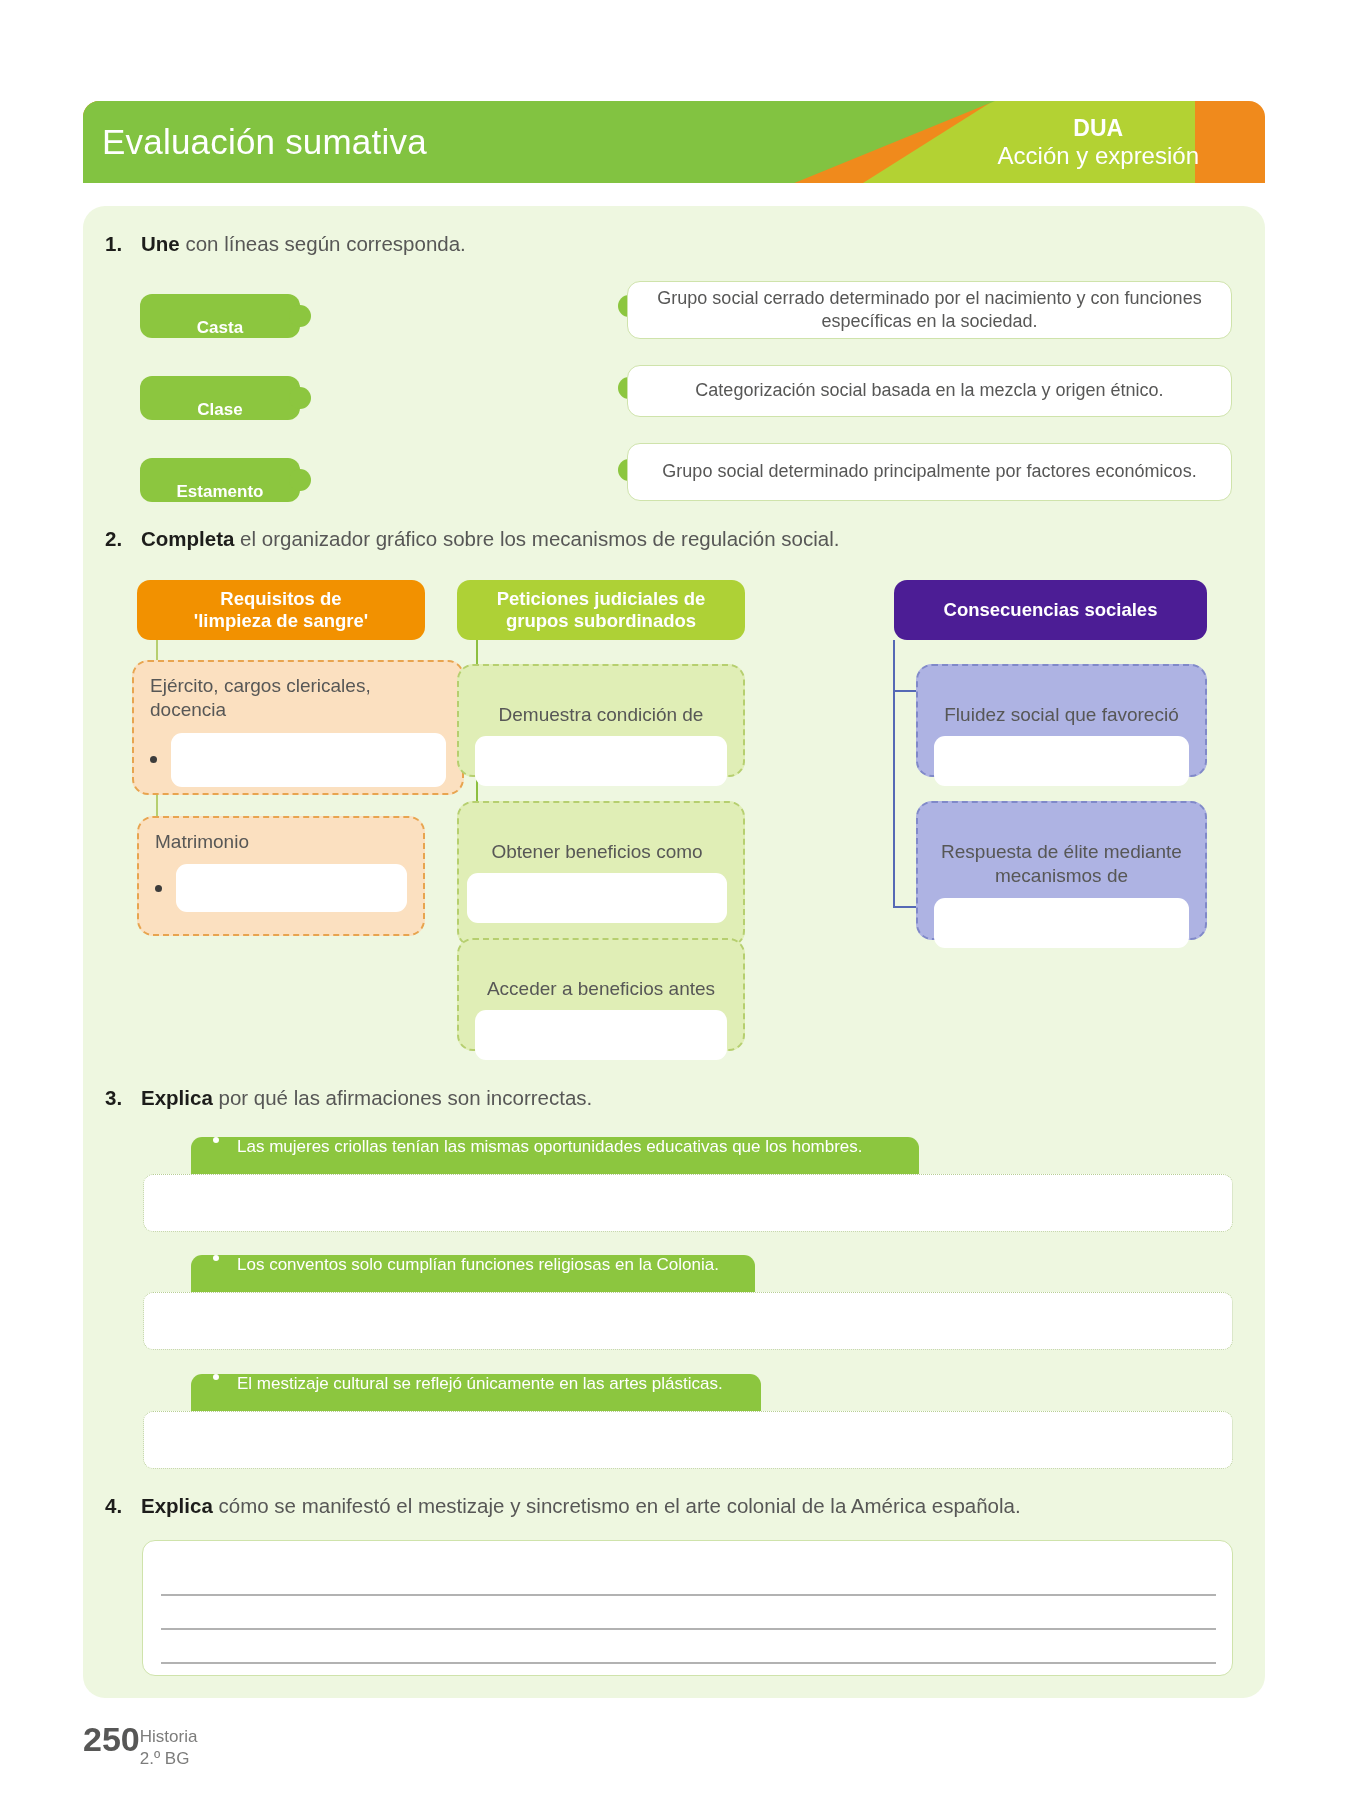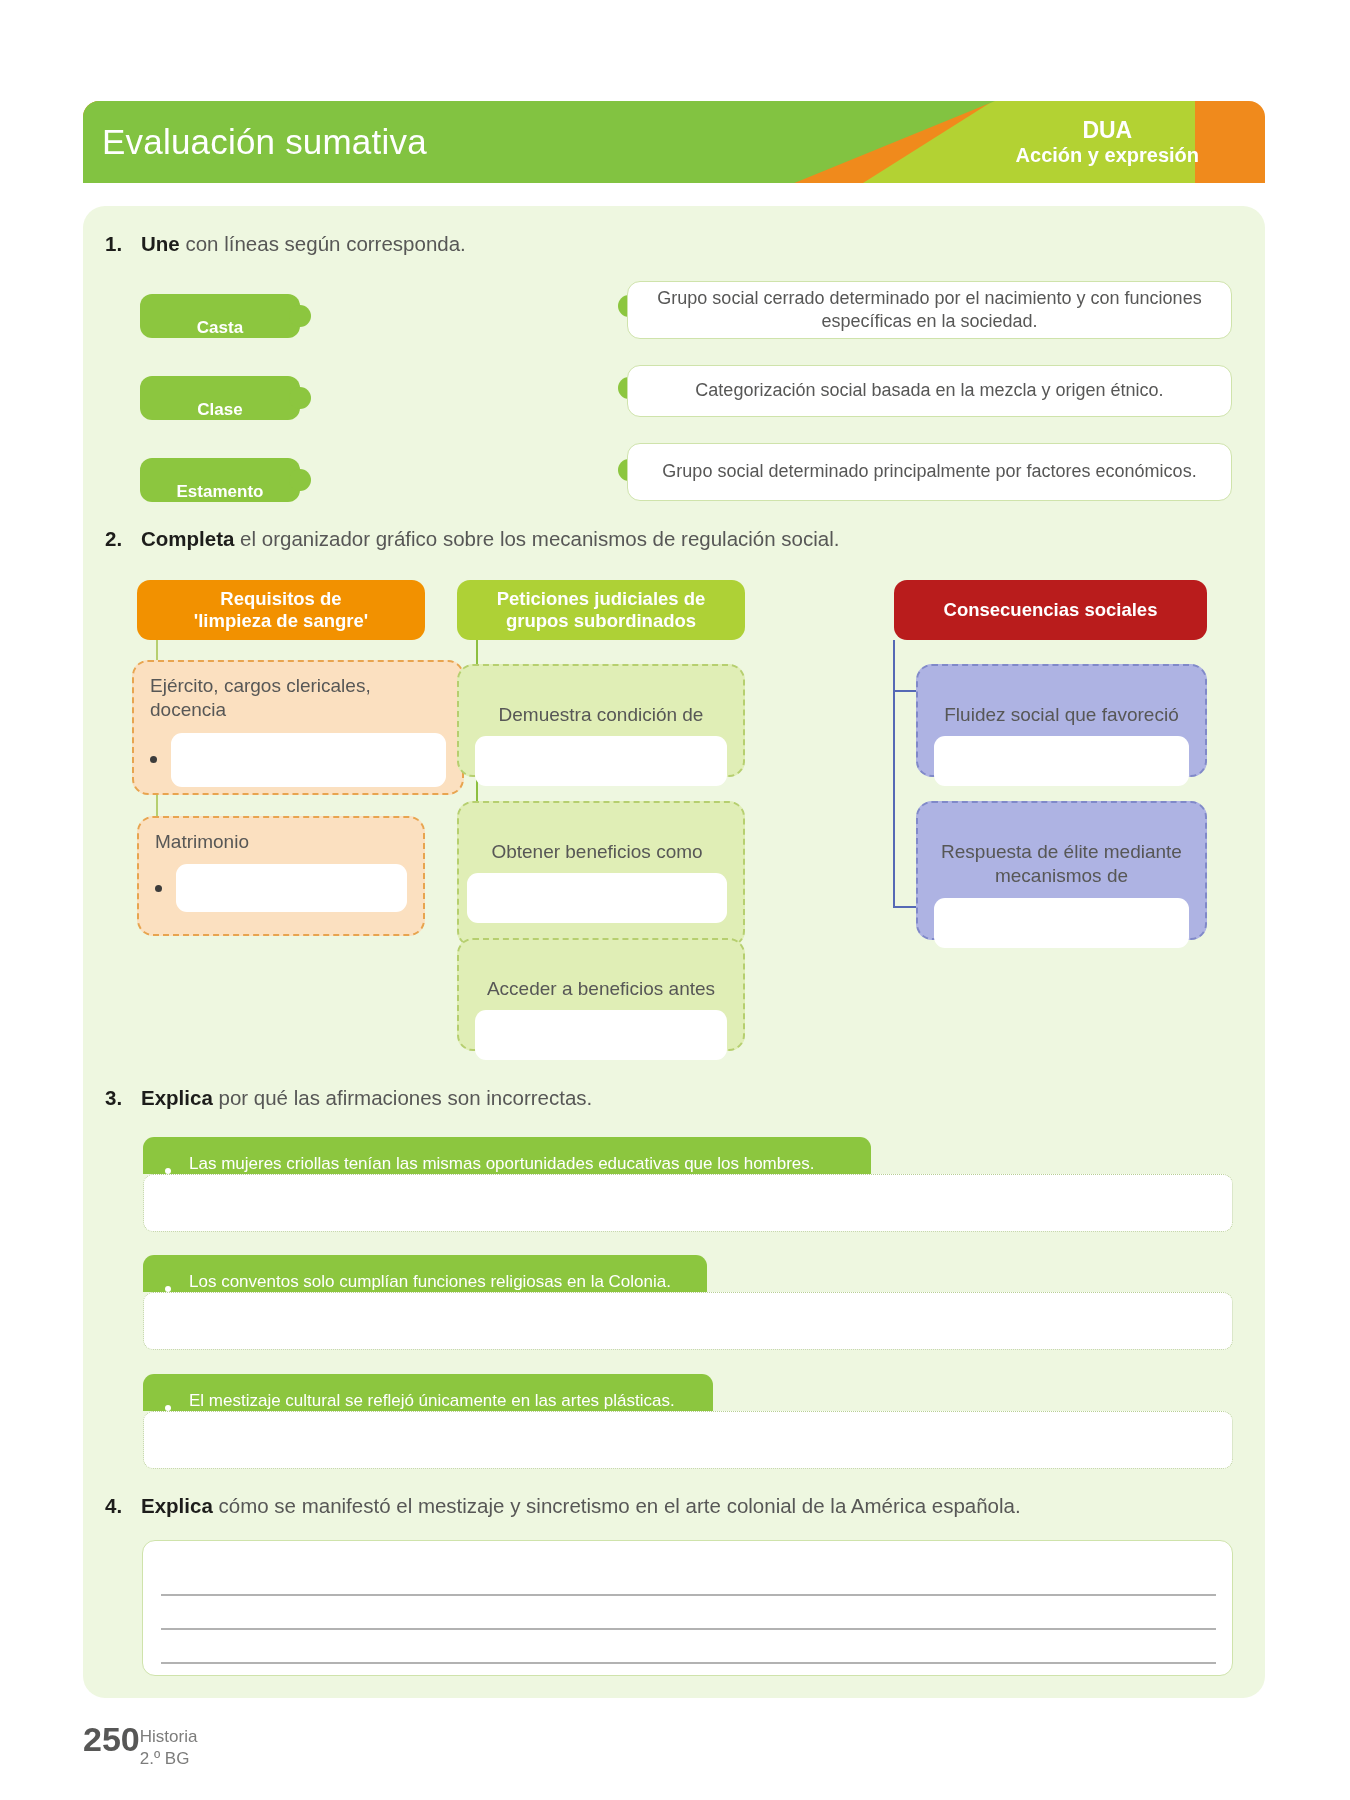--- a/index.html
+++ b/index.html
@@ -32,21 +32,21 @@
   .header-title {
     position: absolute; left: 19px; top: 50%; transform: translateY(-50%);
     color: #ffffff; font-size: 35px; font-weight: 400;
     letter-spacing: 0.2px; z-index: 5; white-space: nowrap;
   }
   .dua-wrap {
     position: absolute; right: 66px; top: 50%; transform: translateY(-50%);
     text-align: center; z-index: 5; line-height: 1.16;
   }
   .dua-title { color:#ffffff; font-size: 23px; font-weight: 700; }
-  .dua-sub { color:#ffffff; font-size: 20px; font-weight: 700; }
+  .dua-sub { color:#ffffff; font-size: 24px; font-weight: 400; }
 
   
   .panel {
     position: absolute; left: 83px; top: 206px;
     width: 1182px; height: 1492px;
     background: #eef7e0;
     border-radius: 22px;
   }
 
   
@@ -108,23 +108,23 @@
   .bulleted { display: flex; align-items: center; gap: 14px; }
   .bulleted .dot {
     width: 7px; height: 7px; border-radius: 50%; background: #3c3c3b;
     flex: none;
   }
 
   
   .stmt {
     position: absolute; height: 37px; background: #8cc63f;
     border-radius: 11px 11px 0 0;
-    display: flex; align-items: flex-end; gap: 18px;
+    display: flex; align-items: flex-start; gap: 18px;
     padding: 0 20px 0 22px;
-    color: #ffffff; font-size: 17px; white-space: nowrap;
+    color: #ffffff; font-size: 17px; white-space: nowrap; margin-left: 48px;
   }
   .stmt .dot { width: 6px; height: 6px; border-radius: 50%; background: #ffffff; flex: none; }
   .ansbox {
     position: absolute; background: #ffffff;
     border: 1.8px dotted #b8cf95; border-radius: 10px;
   }
 
   
   .bigbox {
     position: absolute; background: #ffffff;
@@ -230,21 +230,21 @@
   <div class="card" style="left:457px; top:801px; width:288px; height:146px; background:#e0eeb6; border-color:#b6cf6f;padding-left:8px;">
     <div class="lbl center">Obtener beneficios como</div>
     <div class="blank" style="height:50px; margin-top:9px;"></div>
   </div>
 
   <div class="card" style="left:457px; top:938px; width:288px; height:113px; background:#e0eeb6; border-color:#b6cf6f;">
     <div class="lbl center">Acceder a beneficios antes</div>
     <div class="blank" style="height:50px; margin-top:9px;"></div>
   </div>
 
-  <div class="col-head" style="left:894px; top:580px; width:313px; height:60px; background:#b91c1c;">
+  <div class="col-head" style="left:894px; top:580px; width:313px; height:60px; background:#4c1d95;">
     <span>Consecuencias sociales</span>
   </div>
   <div style="position:absolute; left:893px; top:640px; width:2px; height:268px; background:#5569b5;"></div>
   <div style="position:absolute; left:893px; top:690px; width:24px; height:2px; background:#5569b5;"></div>
   <div style="position:absolute; left:893px; top:906px; width:24px; height:2px; background:#5569b5;"></div>
 
   <div class="card" style="left:916px; top:801px; width:291px; height:139px; background:#aeb3e3; border-color:#8089c9;">
     <div class="lbl center">Respuesta de élite mediante mecanismos de</div>
     <div class="blank" style="height:50px; margin-top:9px;"></div>
   </div>

